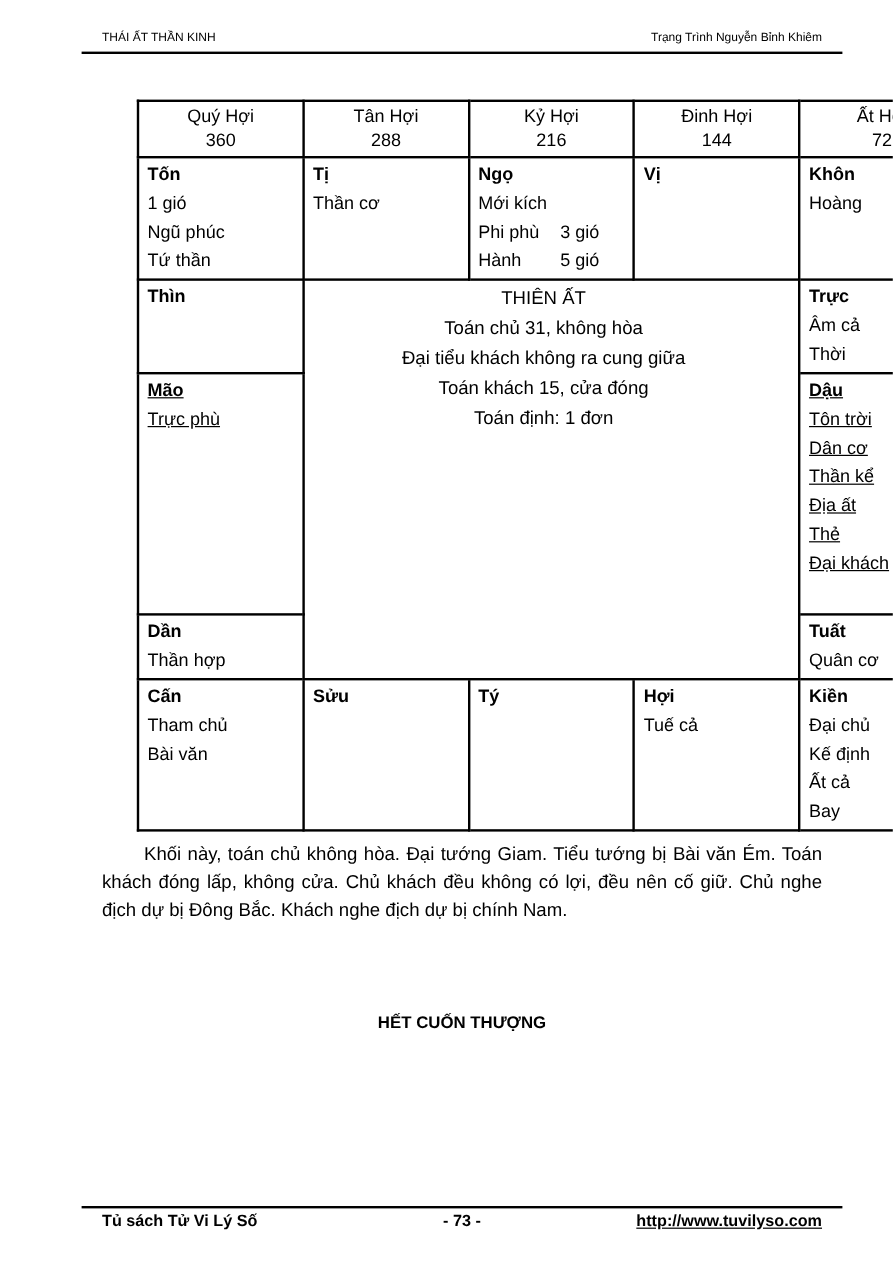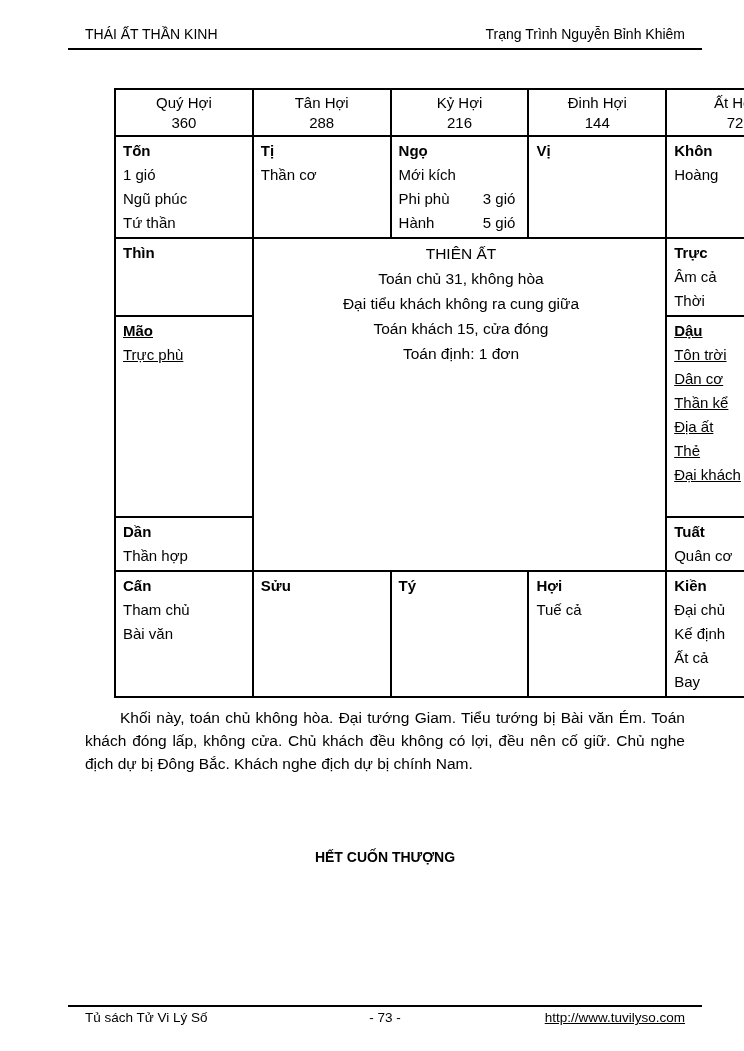--- a/index.html
+++ b/index.html
@@ -11,34 +11,34 @@
     position: relative;
     overflow: hidden;
   }
   .page { box-sizing: border-box; padding: 0 42px 0 68px; }
 
   
   .page-header {
     display: flex; justify-content: space-between; align-items: flex-end;
     border-bottom: 2px solid #000;
     padding: 26px 17px 6px 17px;
-    font-size: 14px;
+    font-size: 10px;
   }
 
   
   table.nine-table {
     border-collapse: collapse;
     table-layout: fixed;
     width: 691px;
     margin: 38px 0 0 46px;
   }
   table.nine-table td {
     border: 2px solid #000;
     vertical-align: top;
-    padding: 2px 4px 2px 7px;
+    padding: 2px 20px 2px 7px;
     font-size: 15px;
     line-height: 24px;
     overflow: hidden;
   }
   tr.year-row td { text-align: center; padding: 3px 2px 2px 2px; line-height: 20px; height: 40px; }
   tr.row-top td { height: 96px; }
   tr.row-thin td { height: 71px; }
   tr.row-mao td { height: 195px; text-decoration: underline; }
   tr.row-dan td { height: 46px; }
   tr.row-bottom td { height: 120px; }
@@ -72,20 +72,21 @@
   
   .page-footer {
     position: absolute;
     left: 68px; right: 42px; top: 1005px;
     border-top: 2px solid #000;
   }
   .page-footer .footer-inner {
     display: flex; align-items: flex-start;
     padding: 3px 17px 0 17px;
     font-size: 13.5px;
+    font-weight: bold;
   }
   .page-footer .f-left  { flex: 1; text-align: left; }
   .page-footer .f-mid   { flex: 0 0 auto; text-align: center; }
   .page-footer .f-right { flex: 1; text-align: right; }
   .url-link { text-decoration: underline; color: #000; cursor: pointer; }
 </style>
 </head>
 <body>
 
 <div class="page">

